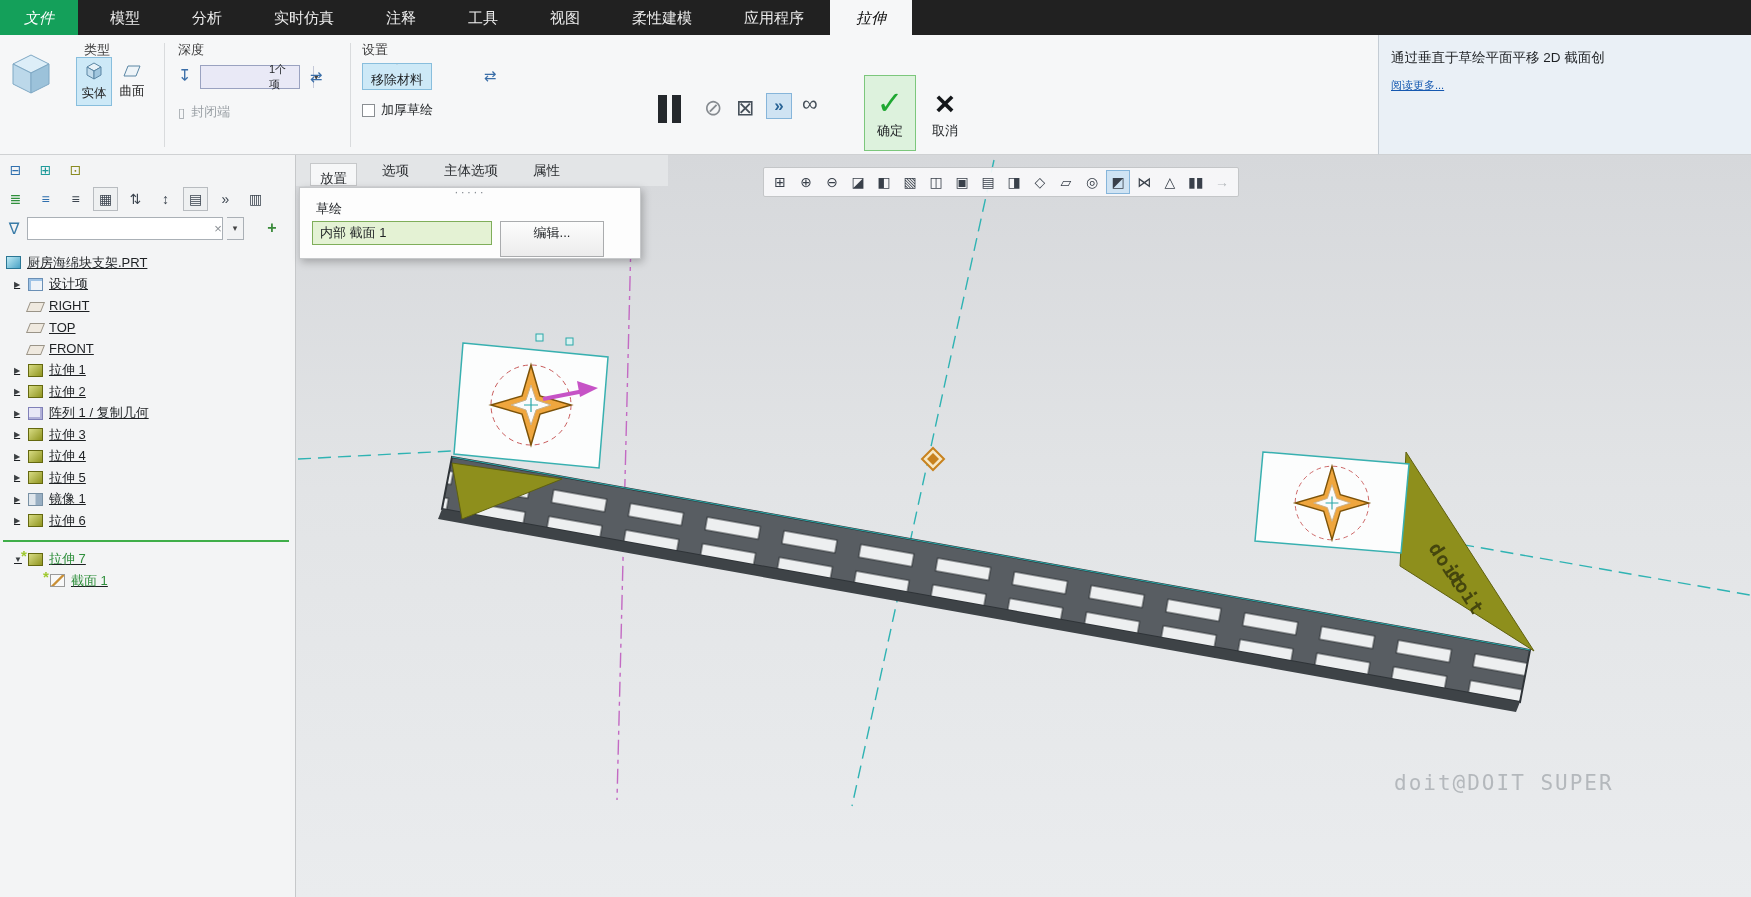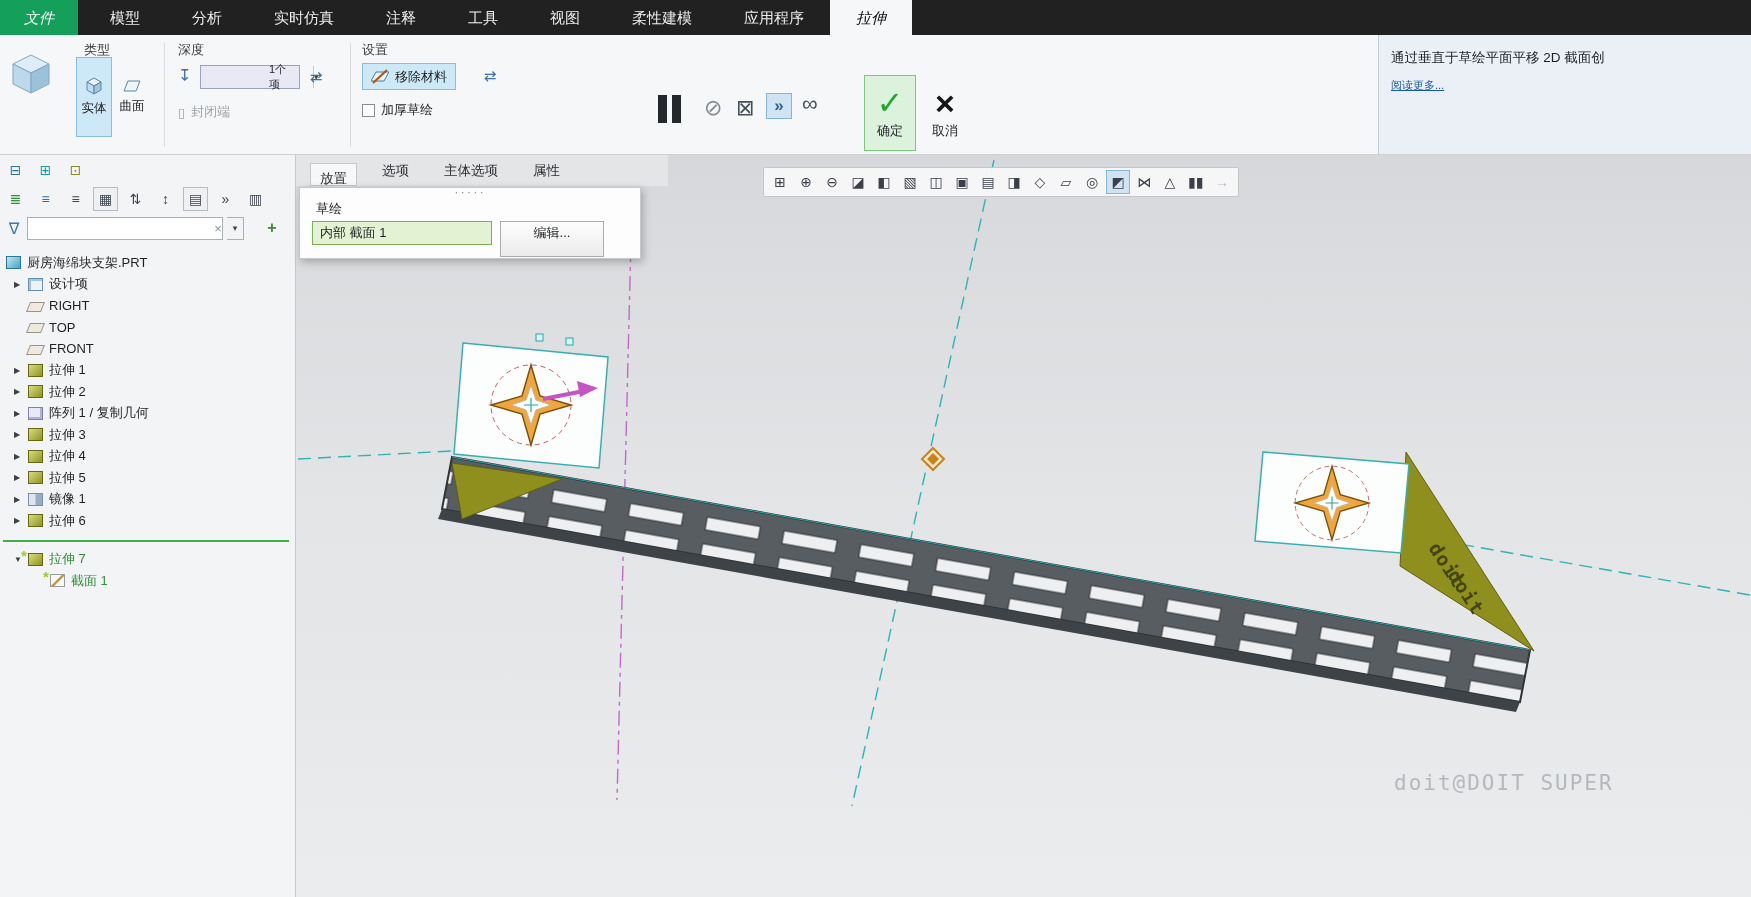--- a/index.html
+++ b/index.html
@@ -10,21 +10,21 @@
   .menubar{position:absolute;left:0;top:0;width:100%;height:35px;background:#212121;display:flex;align-items:stretch;}
   .menu-item{padding:0 26px;line-height:35px;color:#ececec;font-size:15px;white-space:nowrap;cursor:default;}
   .menu-item.file{background:#14a05a;color:#fff;padding:0 24px;margin-right:6px;font-style:italic;}
   .menu-item.active{background:#f6f7f8;color:#111;font-style:italic;}
 
   
   .ribbon{position:absolute;left:0;top:35px;width:100%;height:120px;background:#f6f7f8;border-bottom:1px solid #cfd1d3;}
   .group-label{position:absolute;font-size:13px;color:#3c3c3c;}
   .vsep{position:absolute;top:8px;height:104px;width:1px;background:#d9dbdd;}
   .big-cube{position:absolute;left:8px;top:16px;}
-  .type-btn{position:absolute;width:36px;height:80px;display:flex;flex-direction:column;align-items:center;justify-content:center;gap:5px;border:1px solid transparent;font-size:12.5px;color:#222;}
+  .type-btn{position:absolute;width:36px;height:49px;display:flex;flex-direction:column;align-items:center;justify-content:center;gap:5px;border:1px solid transparent;font-size:12.5px;color:#222;}
   .type-btn.selected{background:#cde9f7;border-color:#88bedd;}
   .ribbon-ic{font-size:16px;color:#3a6ea8;line-height:1;}
   .dd{position:absolute;display:flex;align-items:center;height:24px;background:#e9e9f6;border:1px solid #9aa2c0;}
   .dd-val{padding:0 24px;min-width:68px;font-size:11px;margin-left:44px;}
   .dd-caret{width:15px;height:100%;line-height:22px;text-align:center;font-size:9px;color:#444;border-left:1px solid #c4c8d8;}
   .small-btn{position:absolute;width:24px;height:26px;display:flex;align-items:center;justify-content:center;font-size:15px;color:#3a6ea8;}
   .dis-row{position:absolute;display:flex;align-items:center;gap:6px;color:#9aa0a5;font-size:13px;}
   .rm-btn{position:absolute;display:flex;align-items:center;gap:6px;height:27px;padding:0 8px;background:#cde9f7;border:1px solid #88bedd;font-size:13px;color:#1e2124;}
   .cb-row{position:absolute;display:flex;align-items:center;gap:6px;font-size:13px;}
   .cb{width:13px;height:13px;border:1px solid #8a8e92;background:#fff;display:inline-block;}
@@ -60,21 +60,21 @@
   .sb-btn{width:25px;height:24px;display:flex;align-items:center;justify-content:center;font-size:14px;color:#3c4550;cursor:default;}
   .sb-btn.blue{color:#2f6fae}.sb-btn.teal{color:#1f9a9a}.sb-btn.green{color:#2f8f3c}.sb-btn.olive{color:#8a8a20}
   .sb-btn.framed{border:1px solid #b8bcc0;background:#eef0f1;}
   .sb-search{display:flex;align-items:center;gap:4px;padding:4px 4px 6px 5px;}
   .funnel{width:18px;text-align:center;color:#3a7ca8;font-size:16px;}
   .search-box{width:196px;height:23px;background:#fff;border:1px solid #aab0b6;display:flex;align-items:center;}
   .search-input{flex:1;height:100%;border:none;outline:none;background:transparent;font-size:13px;padding:0 5px;font-family:inherit;}
   .search-clear{width:16px;text-align:center;color:#8a8f94;font-size:13px;}
   .search-caret{width:17px;height:23px;border:1px solid #aab0b6;border-left:none;text-align:center;line-height:21px;font-size:9px;color:#444;background:#f2f3f4;}
   .add-btn{width:20px;height:20px;text-align:center;line-height:18px;font-size:16px;font-weight:bold;color:#3a8a3a;margin-left:14px;}
-  .tree{padding-top:6px;}
+  .tree{padding-top:6px;text-decoration:underline;}
   .tree-item{display:flex;align-items:center;height:21.5px;font-size:13px;color:#1e2124;cursor:default;}
   .ind0{padding-left:6px}.ind1{padding-left:14px}.ind2{padding-left:36px}
   .t-arrow{width:14px;flex:none;font-size:8px;color:#3c4043;}
   .t-icon{width:15px;height:13px;flex:none;margin-right:6px;position:relative;}
   .ic-part{background:linear-gradient(135deg,#bfeaf4 0%,#49a3c6 100%);border:1px solid #2a7694;}
   .ic-design{background:#eef3f8;border:1px solid #6a8fb5;box-shadow:inset 2px 2px 0 #9ec3e6;}
   .ic-plane{background:#efe9df;border:1px solid #9a9488;transform:skewX(-22deg);height:10px;margin-top:2px;}
   .ic-csys{border-left:2px solid #6a7077;border-bottom:2px solid #6a7077;height:12px;width:12px;}
   .ic-extrude{background:linear-gradient(135deg,#d8dc84,#8f941f);border:1px solid #64680f;}
   .ic-pattern{background:#e8e8f6;border:1px solid #8080b8;box-shadow:inset -2px -2px 0 #b0b0d8;}
@@ -155,21 +155,21 @@
       <span class="dd-caret">▾</span>
     </div>
     <div class="small-btn" style="left:304px;top:29px;">⇄</div>
     <div class="dis-row" style="left:178px;top:68px;">
       <span>▯</span>
       <span>封闭端</span>
     </div>
     <div class="vsep" style="left:350px;"></div>
 
     <div class="group-label" style="left:362px;top:6px;">设置</div>
-    <div class="rm-btn" style="left:362px;top:28px;">
+    <div class="rm-btn" style="left:362px;top:28px;flex-direction:column;">
       <svg width="18" height="15" viewBox="0 0 18 15">
         <polygon points="5,3 18,3 13,12 0,12" fill="#e8f2f8" stroke="#4a7c9c"></polygon>
         <line x1="2" y1="14" x2="16" y2="1" stroke="#b05010" stroke-width="2"></line>
       </svg>
       <span>移除材料</span>
     </div>
     <div class="small-btn" style="left:478px;top:28px;">⇄</div>
     <div class="cb-row" style="left:362px;top:66px;">
       <span class="cb"></span>
       <span>加厚草绘</span>

